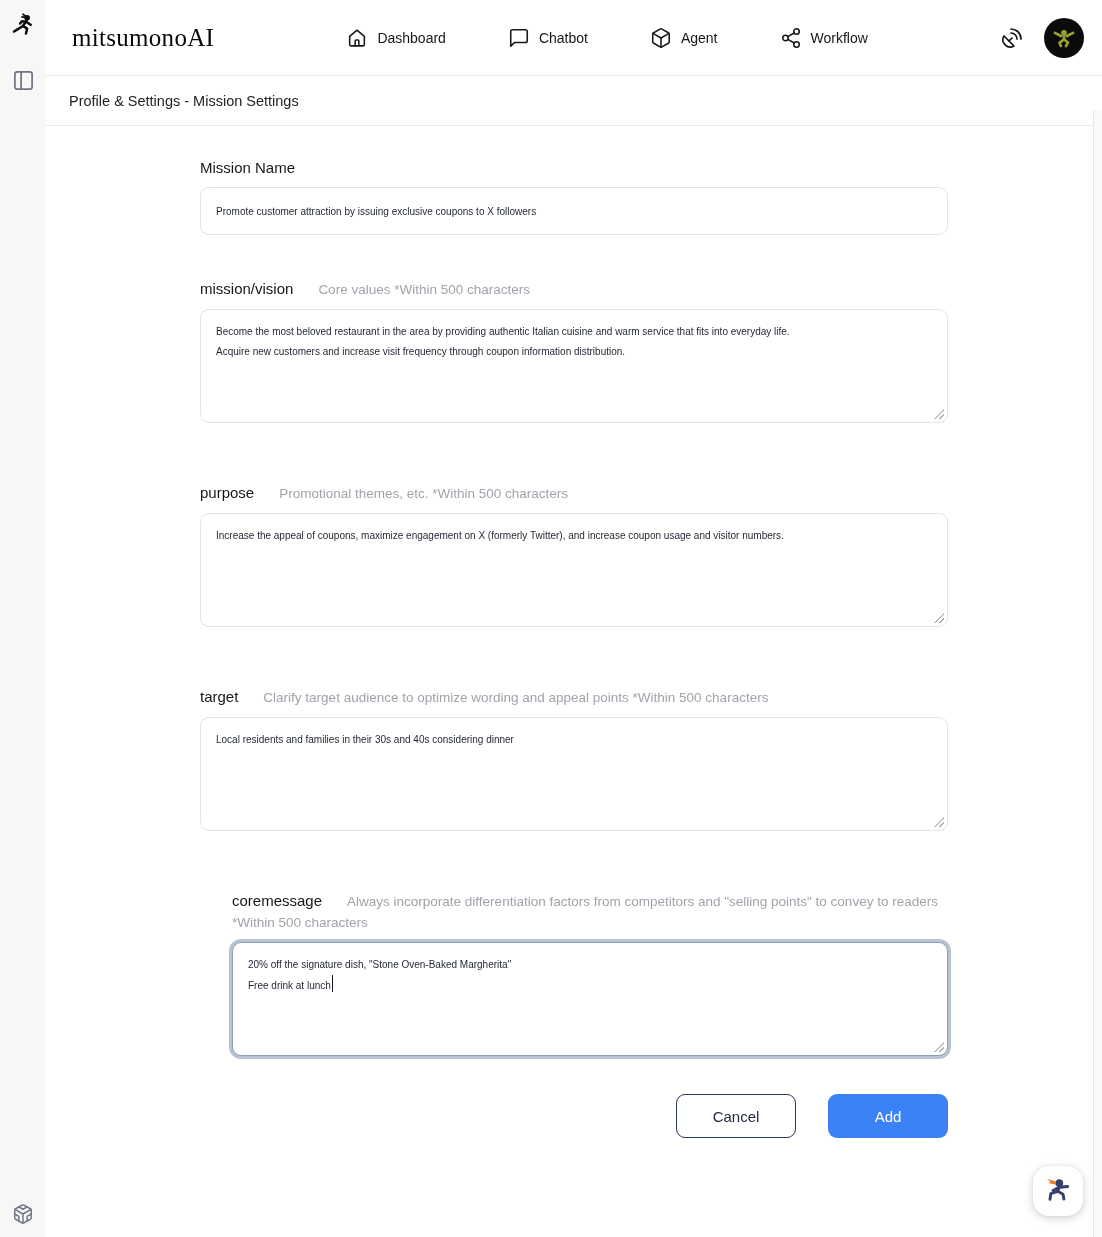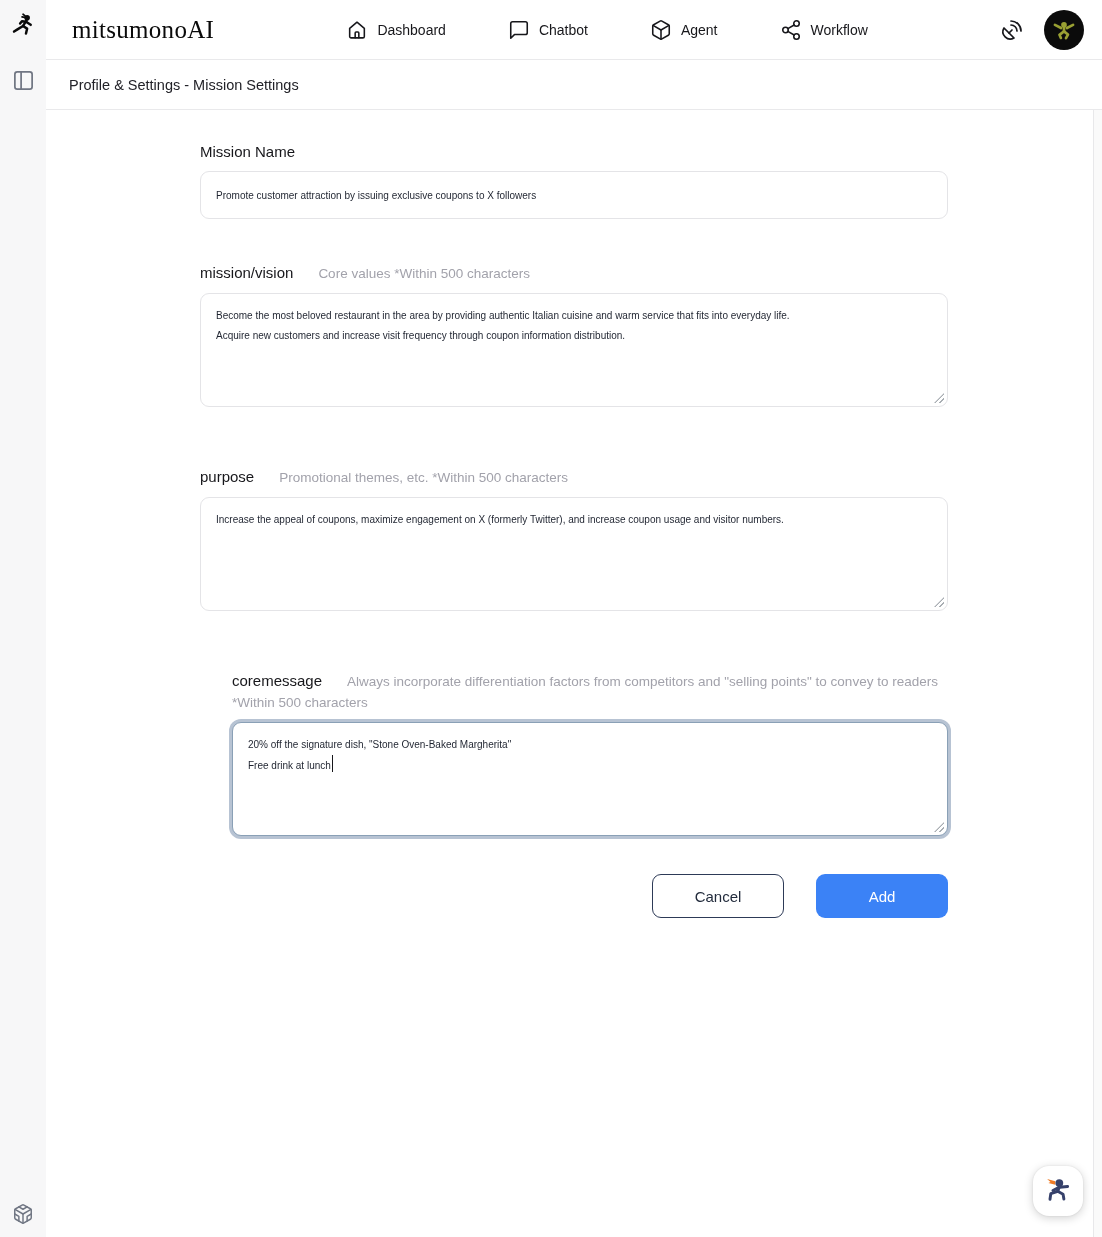--- a/index.html
+++ b/index.html
@@ -19,21 +19,21 @@
   .side-btn {
     background:none; border:none; color:#707683; cursor:pointer;
     margin-top:26px; padding:0; line-height:0;
   }
   .side-btn.bottom { margin-top:auto; margin-bottom:12px; }
 
   
   .main { flex:1; display:flex; flex-direction:column; min-width:0; }
 
   .navbar {
-    height:60px; flex-shrink:0; display:flex; align-items:center;
+    height:76px; flex-shrink:0; display:flex; align-items:center;
     border-bottom:1px solid #e9e9eb; padding:0 18px 0 26px; background:#fff;
   }
   .brand {
     font-family:"Liberation Serif", serif; font-size:25px; color:#0a0a0a;
     letter-spacing:.3px; white-space:nowrap;
   }
   .nav { flex:1; display:flex; justify-content:center; gap:62px; }
   .nav-item {
     display:flex; align-items:center; gap:9px; font-size:14px; color:#17171b;
     cursor:pointer; white-space:nowrap;
@@ -86,21 +86,21 @@
     display:inline-block; width:1.5px; height:17px; background:#17171b;
     vertical-align:-3px; margin-left:1px;
   }
 
   .field { margin-bottom:60px; }
   .field.first { margin-bottom:44px; }
   .field.last { margin-bottom:38px;padding-left:32px; }
 
   .actions { display:flex; justify-content:flex-end; gap:32px; padding-bottom:40px; }
   .btn {
-    width:132px; height:44px; border-radius:9px; font-size:15px; cursor:pointer;
+    width:120px; height:44px; border-radius:9px; font-size:15px; cursor:pointer;
     font-family:"Liberation Sans", sans-serif;
   }
   .btn-cancel { background:#fff; border:1px solid #2d3a57; color:#232c3d; }
   .btn-add { background:#3b82f6; border:none; color:#ffffff; }
 
   
   .scroll-strip {
     position:absolute; top:110px; right:0; bottom:0; width:9px;
     background:#fafafa; border-left:1px solid #e8e8ea;
   }
@@ -236,20 +236,28 @@
 
         <div class="field">
           <div class="label-row">
             <span class="field-label">purpose</span><span class="field-hint">Promotional themes, etc. *Within 500 characters</span>
           </div>
           <div class="ta">
             <span class="ta-text">Increase the appeal of coupons, maximize engagement on X (formerly Twitter), and increase coupon usage and visitor numbers.</span>
           </div>
         </div>
 
+        <div class="field">
+          <div class="label-row">
+            <span class="field-label">target</span><span class="field-hint">Clarify target audience to optimize wording and appeal points *Within 500 characters</span>
+          </div>
+          <div class="ta">
+            <span class="ta-text">Local residents and families in their 30s and 40s considering dinner</span>
+          </div>
+        </div>
 
         <div class="field last">
           <div class="label-row">
             <span class="field-label">coremessage</span><span class="field-hint">Always incorporate differentiation factors from competitors and "selling points" to convey to readers *Within 500 characters</span>
           </div>
           <div class="ta focused">
             <span class="ta-text">20% off the signature dish, "Stone Oven-Baked Margherita"
 Free drink at lunch</span><span class="caret"></span>
           </div>
         </div>

